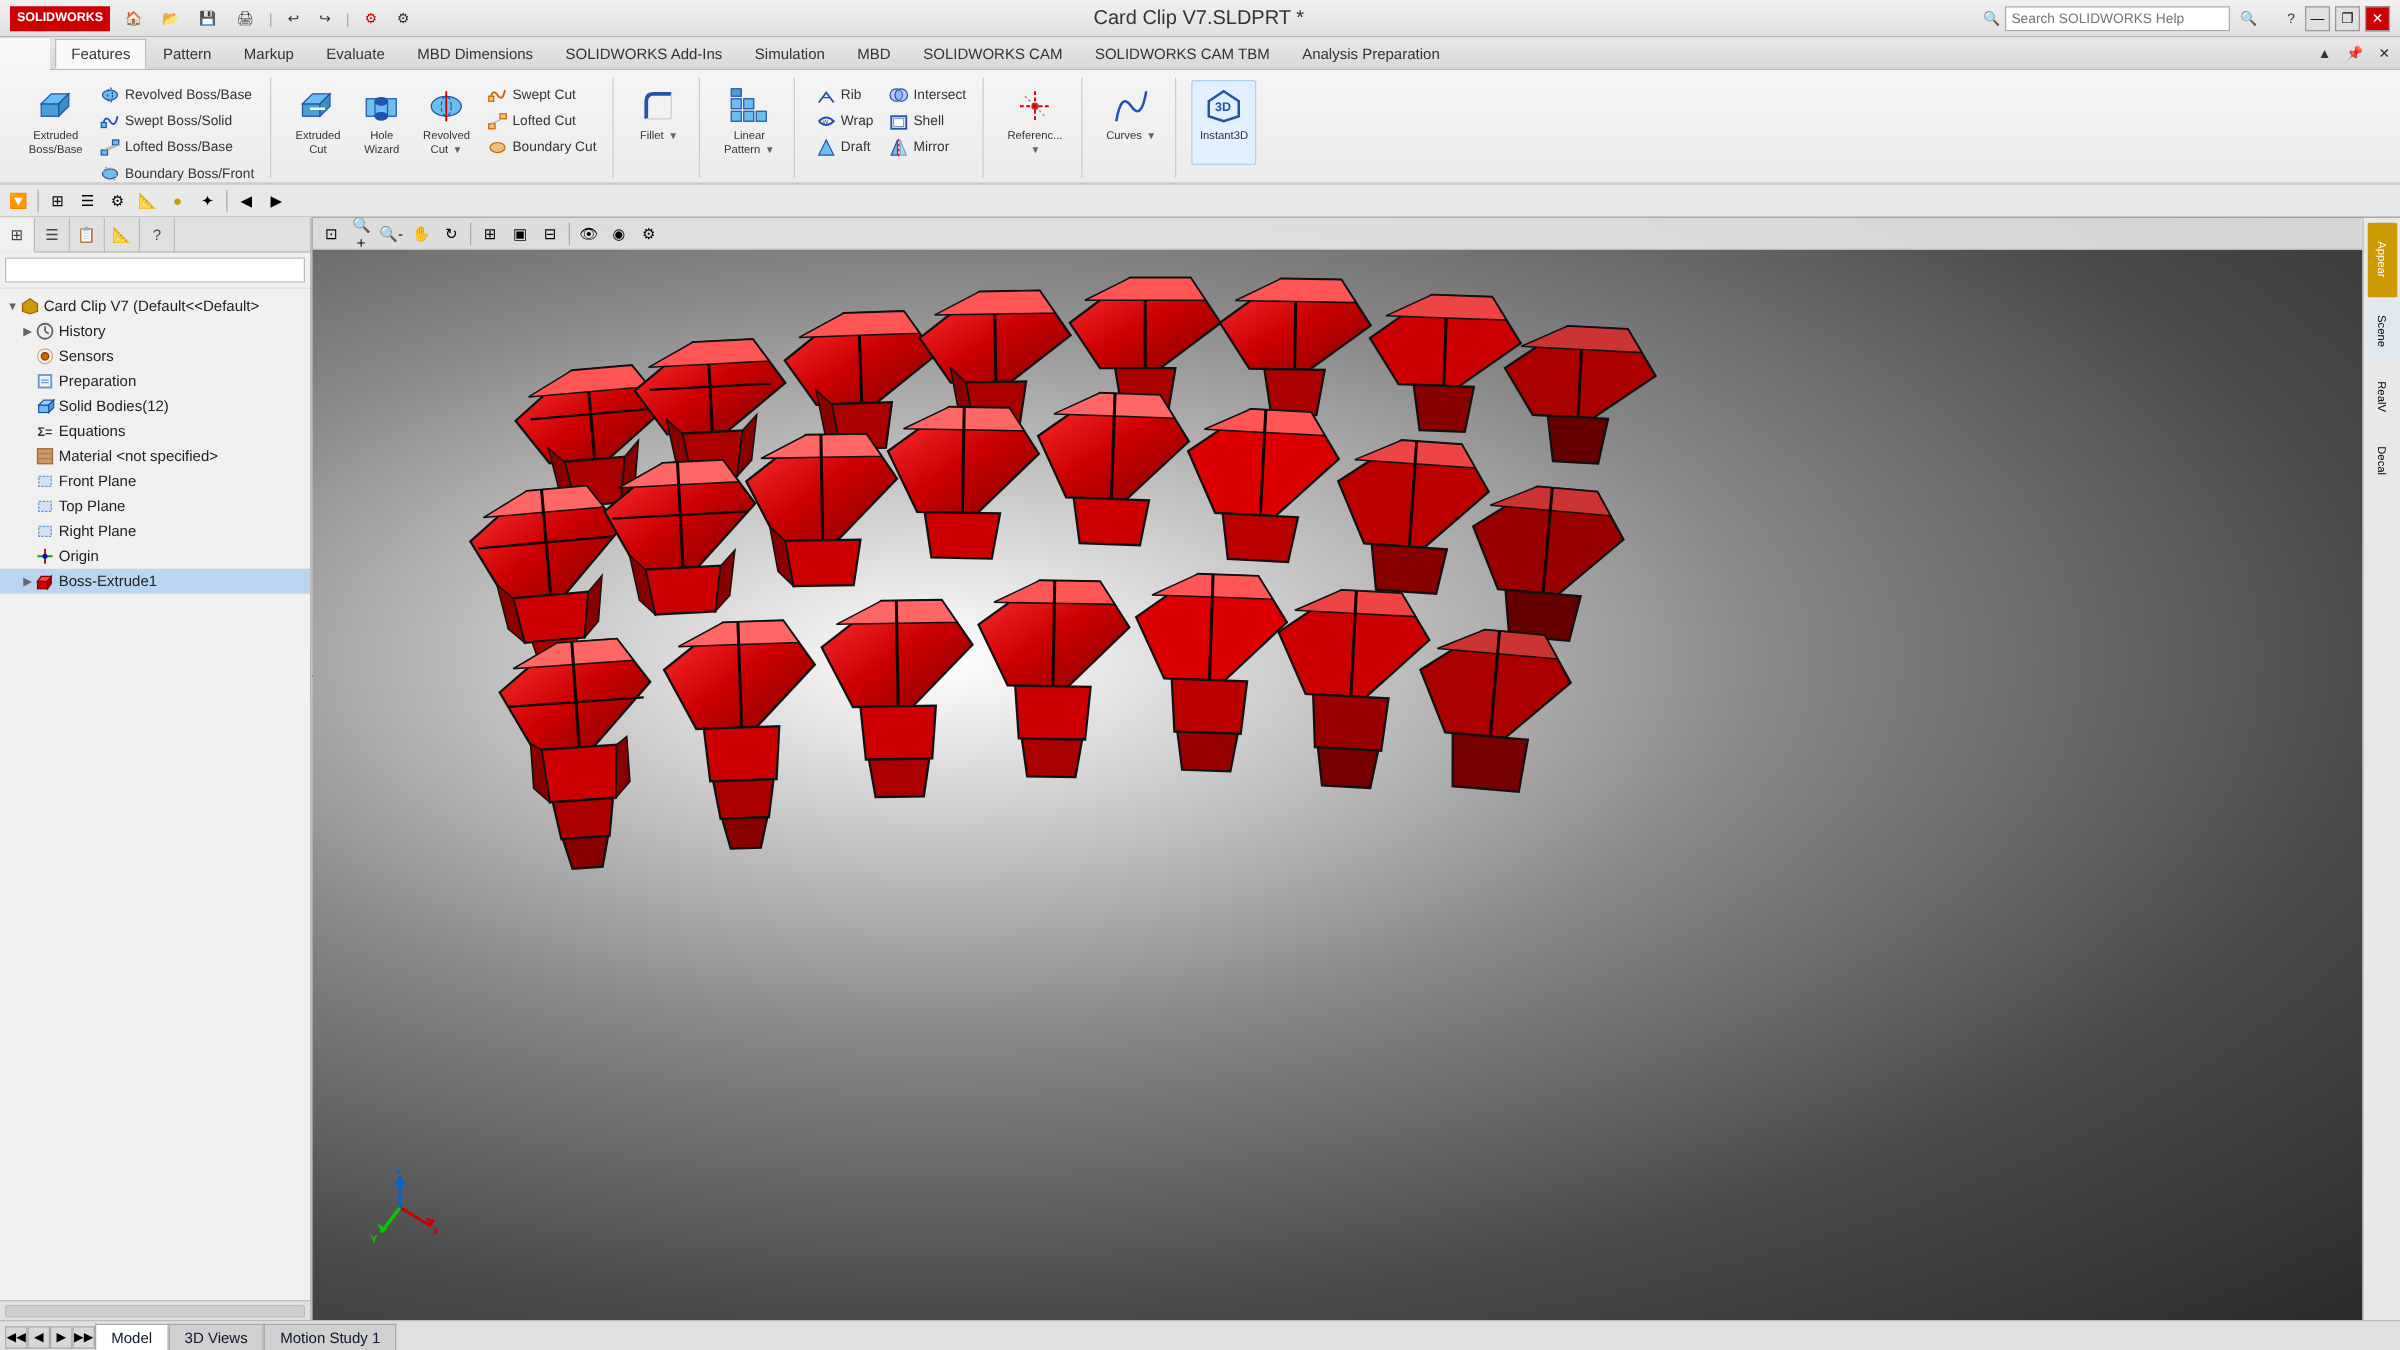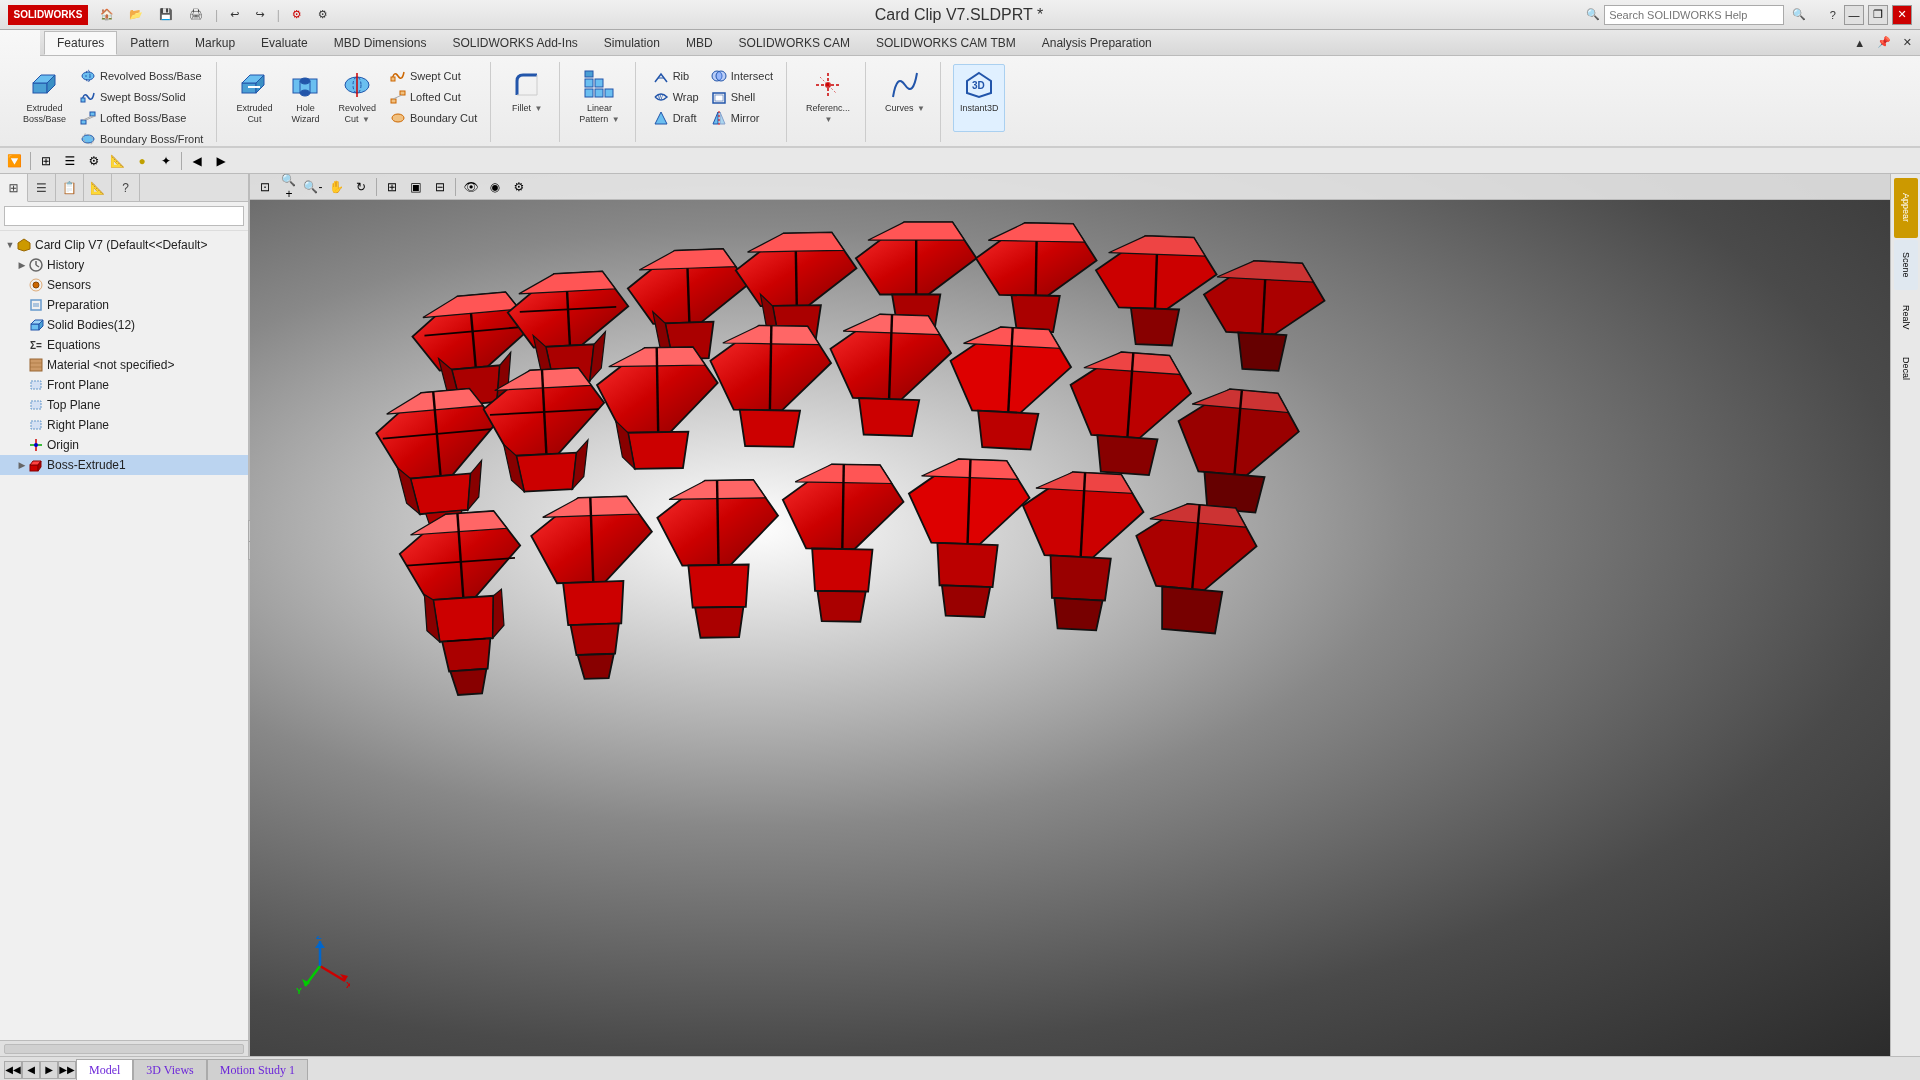--- a/index.html
+++ b/index.html
@@ -308,23 +308,23 @@
       display: flex; align-items: center; justify-content: center;
       font-size: 10px;
     }
     .bottom-tab {
       padding: 2px 12px;
       font-size: 12px;
       cursor: pointer;
       border: 1px solid #aaa;
       border-bottom: none;
       background: #d0d0d0;
-      color: #6d28d9;
+      color: #0f172a;
       height: 22px;
-      display: flex; align-items: center; font-family: Liberation Serif, serif;
+      display: flex; align-items: center;
     }
     .bottom-tab.active { background: white; font-weight: 500; }
 
     
     #left-scroll {
       height: 20px;
       background: #e8e8e8;
       border-top: 1px solid #bbb;
       display: flex;
       align-items: center;

